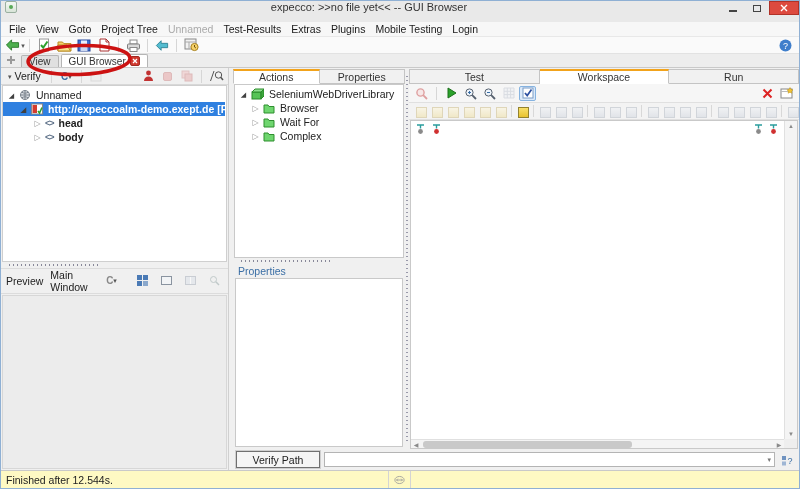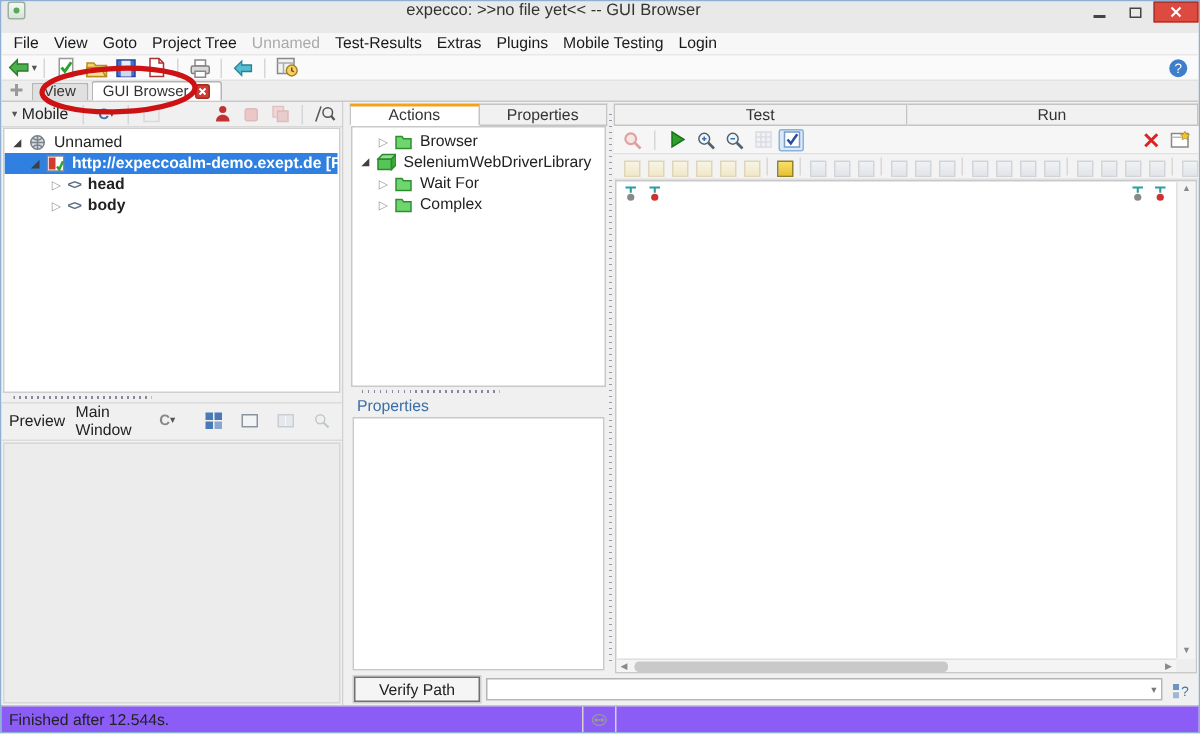--- a/index.html
+++ b/index.html
@@ -119,21 +119,21 @@
   .scorner{position:absolute;right:0;bottom:0;width:13px;height:9px;background:#eee;}
 
   
   .bottom-bar{height:21px;display:flex;align-items:center;gap:4px;padding:2px 3px;flex:none;background:#f0f0f0;}
   .verify-btn{width:84px;height:17px;flex:none;background:#f5f5f5;border:1px solid #707070;box-shadow:0 0 0 1px #cfcfcf;font-size:10.5px;color:#222;display:flex;align-items:center;justify-content:center;}
   .path-field{flex:1;height:15px;background:#fff;border:1px solid #b4b4b4;display:flex;align-items:center;padding:0 3px;font-size:10px;color:#333;}
   .path-field .spacer{flex:1;}
   .field-arrow{font-size:7px;color:#777;}
 
   
-  .statusbar{height:18px;background:#8b5cf6;border-top:1px solid #c9c9c9;display:flex;align-items:stretch;font-size:10.5px;color:#222;flex:none;}
+  .statusbar{height:18px;background:#fef9c3;border-top:1px solid #c9c9c9;display:flex;align-items:stretch;font-size:10.5px;color:#222;flex:none;}
   .sb-cell{display:flex;align-items:center;padding:0 5px;border-right:1px solid #d4d4d4;white-space:nowrap;overflow:hidden;}
   .sb-msg{width:388px;flex:none;}
   .sb-app{width:368px;flex:none;}
   .sb-ico{width:22px;flex:none;justify-content:center;}
 
   svg{display:block;}
 </style>
 </head>
 <body>
 
@@ -252,21 +252,21 @@
       <ellipse cx="54" cy="19" rx="51" ry="14.5" fill="none" stroke-width="3.5" transform="rotate(-2 54 19)" stroke="#cc1212"></ellipse>
     </svg>
   </div>
 
   <div class="main">
 
     <div class="left-panel">
       <div class="lp-header">
         <span class="connect-btn">
           <span class="dd-arrow">▾</span>
-          <span>Mobile</span>
+          <span>Verify</span>
         </span>
         <span class="tsep"></span>
         <span class="mini-btn">
           <span class="refresh-c">C</span>
           <span class="dd-arrow">▾</span>
         </span>
         <span class="tsep"></span>
         <span class="mini-btn dis">
           <svg width="12" height="11" viewBox="0 0 12 11">
               <rect x="1" y="1" width="10" height="9" fill="#eee" stroke="#c8c8c8"></rect>
@@ -367,39 +367,39 @@
 
     <div class="right-group">
       <div class="panels-row">
 
         <div class="mid-panel">
           <div class="ptabs">
             <span class="ptab active">Actions</span>
             <span class="ptab">Properties</span>
           </div>
           <div class="mp-tree">
-            <div class="trow lvl1">
-              <span class="exp col"></span>
-              <span class="ticon">
-                <svg width="12" height="11" viewBox="0 0 12 11">
-                    <path d="M1 2 h4 l1 1.5 h5 V10 H1 Z" fill="#6fd66f" stroke="#2f8f2f"></path>
-                  </svg>
-              </span>
-              <span class="tlabel">Browser</span>
-            </div>
             <div class="trow">
               <span class="exp expd"></span>
               <span class="ticon">
                 <svg width="13" height="12" viewBox="0 0 13 12">
                     <rect x="1" y="4" width="9" height="7" fill="#57c457" stroke="#2b8a2b"></rect>
                     <path d="M1 4 L4 1 H13 L10 4 Z" fill="#8fe08f" stroke="#2b8a2b"></path>
                     <path d="M10 4 L13 1 V8 L10 11 Z" fill="#3da83d" stroke="#2b8a2b"></path>
                   </svg>
               </span>
               <span class="tlabel">SeleniumWebDriverLibrary</span>
+            </div>
+            <div class="trow lvl1">
+              <span class="exp col"></span>
+              <span class="ticon">
+                <svg width="12" height="11" viewBox="0 0 12 11">
+                    <path d="M1 2 h4 l1 1.5 h5 V10 H1 Z" fill="#6fd66f" stroke="#2f8f2f"></path>
+                  </svg>
+              </span>
+              <span class="tlabel">Browser</span>
             </div>
             <div class="trow lvl1">
               <span class="exp col"></span>
               <span class="ticon">
                 <svg width="12" height="11" viewBox="0 0 12 11">
                     <path d="M1 2 h4 l1 1.5 h5 V10 H1 Z" fill="#6fd66f" stroke="#2f8f2f"></path>
                   </svg>
               </span>
               <span class="tlabel">Wait For</span>
             </div>
@@ -416,20 +416,21 @@
           <div class="hsplit"></div>
           <div class="props-label">Properties</div>
           <div class="props-box"></div>
         </div>
 
         <div class="vsplit dotted"></div>
 
         <div class="right-panel">
           <div class="ptabs">
             <span class="ptab">Test</span>
+            <span class="ptab active">Workspace</span>
             <span class="ptab">Run</span>
           </div>
 
           <div class="rp-tb1">
             <span class="mini-btn dis">
               <svg width="13" height="13" viewBox="0 0 13 13">
                   <circle cx="5.5" cy="5.5" r="3.6" fill="#f6dcdc" stroke="#cc5a5a" stroke-width="1.4"></circle>
                   <path d="M8.2 8.2 L12 12" stroke="#cc5a5a" stroke-width="1.8"></path>
                 </svg>
             </span>

